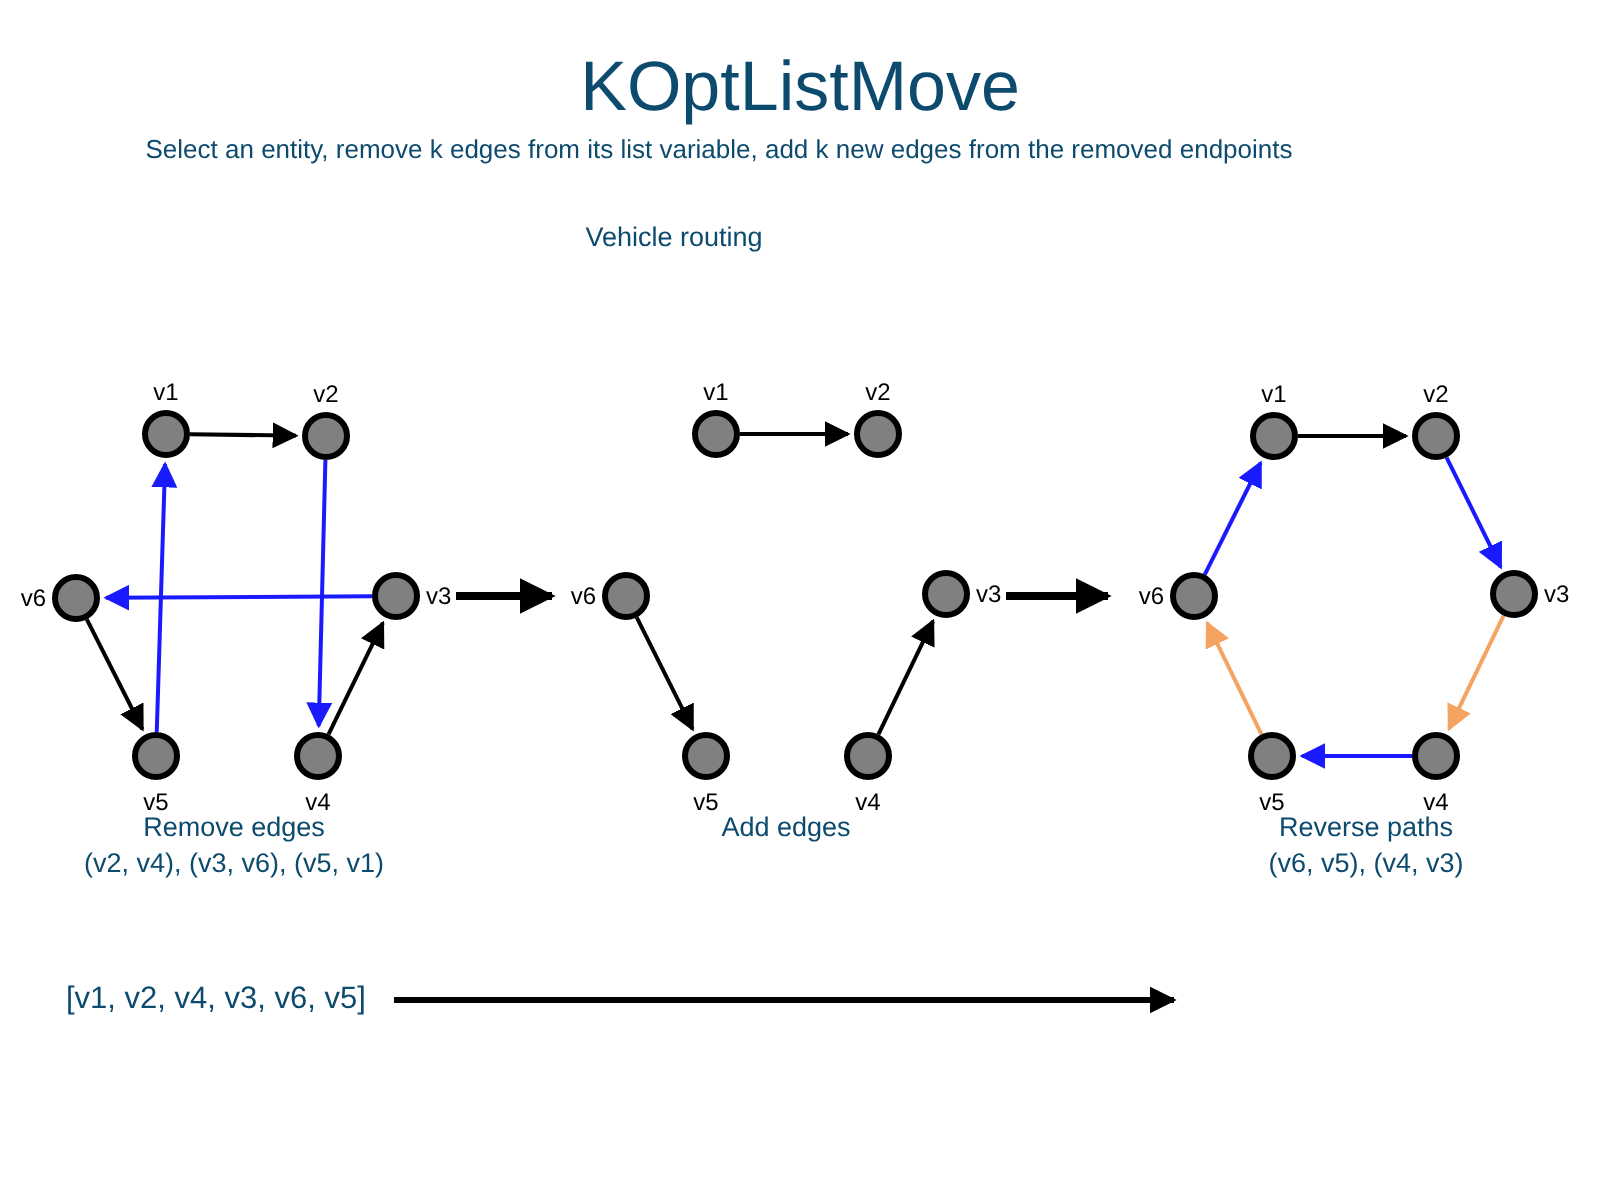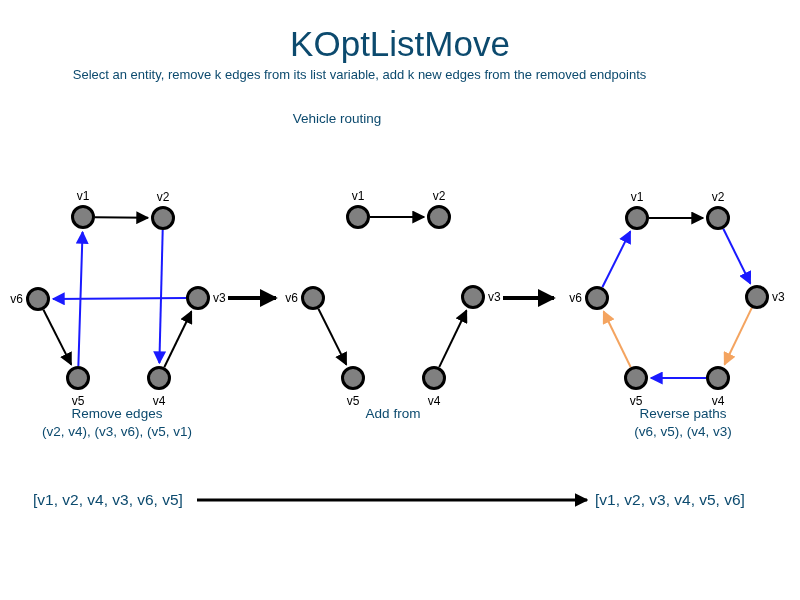--- a/index.html
+++ b/index.html
@@ -104,23 +104,22 @@
       <line x1="228" y1="298" x2="276" y2="298" stroke="#000000" stroke-width="4" marker-end="url(#ah-big)"></line>
       <line x1="503" y1="298" x2="554" y2="298" stroke="#000000" stroke-width="4" marker-end="url(#ah-big)"></line>
       <line x1="197" y1="500" x2="587" y2="500" stroke="#000000" stroke-width="3" marker-end="url(#ah-big)"></line>
     </svg>
 
   <div id="caption-remove" class="abs caption">
     <div>Remove edges</div>
     <div>(v2, v4), (v3, v6), (v5, v1)</div>
   </div>
   <div id="caption-add" class="abs caption">
-    <div>Add from</div>
+    <div>Add edges</div>
   </div>
   <div id="caption-reverse" class="abs caption">
     <div>Reverse paths</div>
     <div>(v6, v5), (v4, v3)</div>
   </div>
 
   <div id="list-before" class="abs list-text">[v1, v2, v4, v3, v6, v5]</div>
-  <div id="list-after" class="abs list-text">[v1, v2, v3, v4, v5, v6]</div>
 
 </div>
 
 </body></html>

